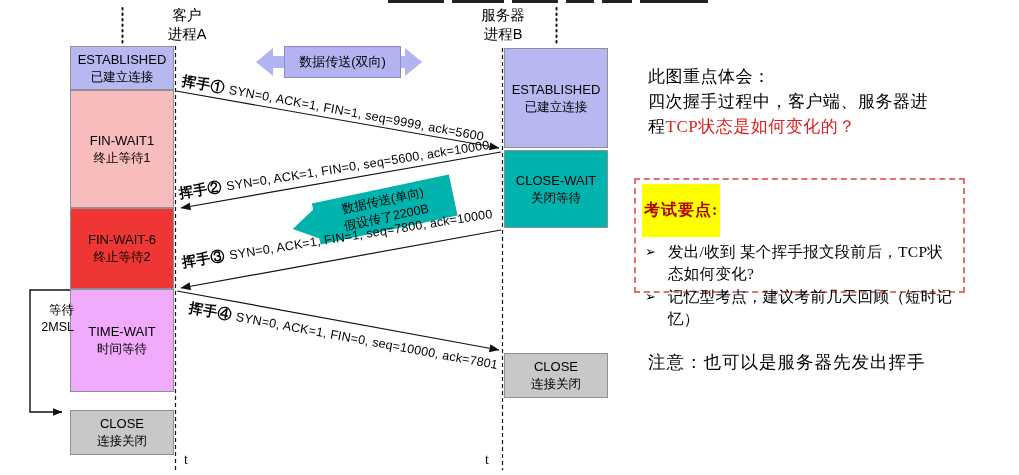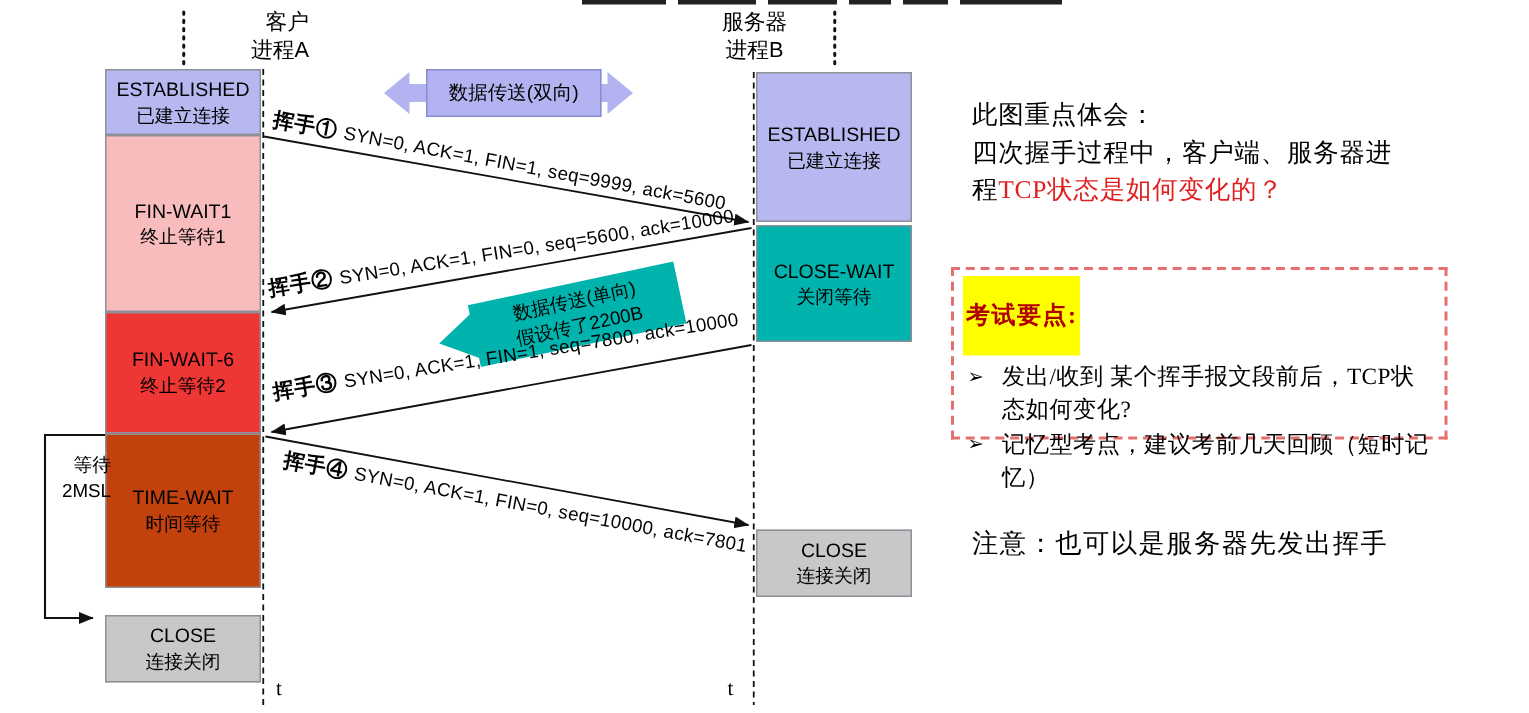--- a/index.html
+++ b/index.html
@@ -88,42 +88,42 @@
     <path d="M502.5,48 V470" stroke="#111" stroke-width="1.2" stroke-dasharray="4 3" fill="none"></path>
 
     <line x1="176" y1="91" x2="499" y2="148" stroke="#111" stroke-width="1.2" marker-end="url(#ah)"></line>
     <line x1="501" y1="152" x2="181" y2="208" stroke="#111" stroke-width="1.2" marker-end="url(#ah)"></line>
     <line x1="501" y1="230" x2="181" y2="288" stroke="#111" stroke-width="1.2" marker-end="url(#ah)"></line>
     <line x1="177" y1="291" x2="499" y2="350" stroke="#111" stroke-width="1.2" marker-end="url(#ah)"></line>
 
     <path d="M74,290 L30,290 L30,412 L62,412" stroke="#111" stroke-width="1.4" fill="none" marker-end="url(#ah)"></path>
   </svg>
 
-  <div class="col-header" style="left:136px;top:6px;width:70px;text-align:right;">
+  <div class="col-header" style="left:152px;top:6px;width:70px;">
     <div>客户</div>
     <div>进程A</div>
   </div>
   <div class="col-header" style="left:468px;top:6px;width:70px;">
     <div>服务器</div>
     <div>进程B</div>
   </div>
 
   <div class="state-box" style="left: 70px; top: 46px; height: 44px; background: rgb(184, 184, 241);">
     <div class="state-en">ESTABLISHED</div>
     <div class="state-zh">已建立连接</div>
   </div>
   <div class="state-box" style="left: 70px; top: 90px; height: 118px; background: rgb(248, 188, 188); justify-content: center;">
     <div class="state-en">FIN-WAIT1</div>
     <div class="state-zh">终止等待1</div>
   </div>
   <div class="state-box" style="left: 70px; top: 208px; height: 81px; background: rgb(238, 54, 52);">
     <div class="state-en">FIN-WAIT-6</div>
     <div class="state-zh">终止等待2</div>
   </div>
-  <div class="state-box" style="left: 70px; top: 289px; height: 103px; background: #c2410c;">
+  <div class="state-box" style="left: 70px; top: 289px; height: 103px; background: #f0abfc;">
     <div class="state-en">TIME-WAIT</div>
     <div class="state-zh">时间等待</div>
   </div>
   <div class="state-box" style="left: 70px; top: 410px; height: 45px; background: rgb(200, 200, 200);">
     <div class="state-en">CLOSE</div>
     <div class="state-zh">连接关闭</div>
   </div>
 
   <div class="state-box" style="left: 504px; top: 48px; height: 100px; background: rgb(184, 184, 241);">
     <div class="state-en">ESTABLISHED</div>

